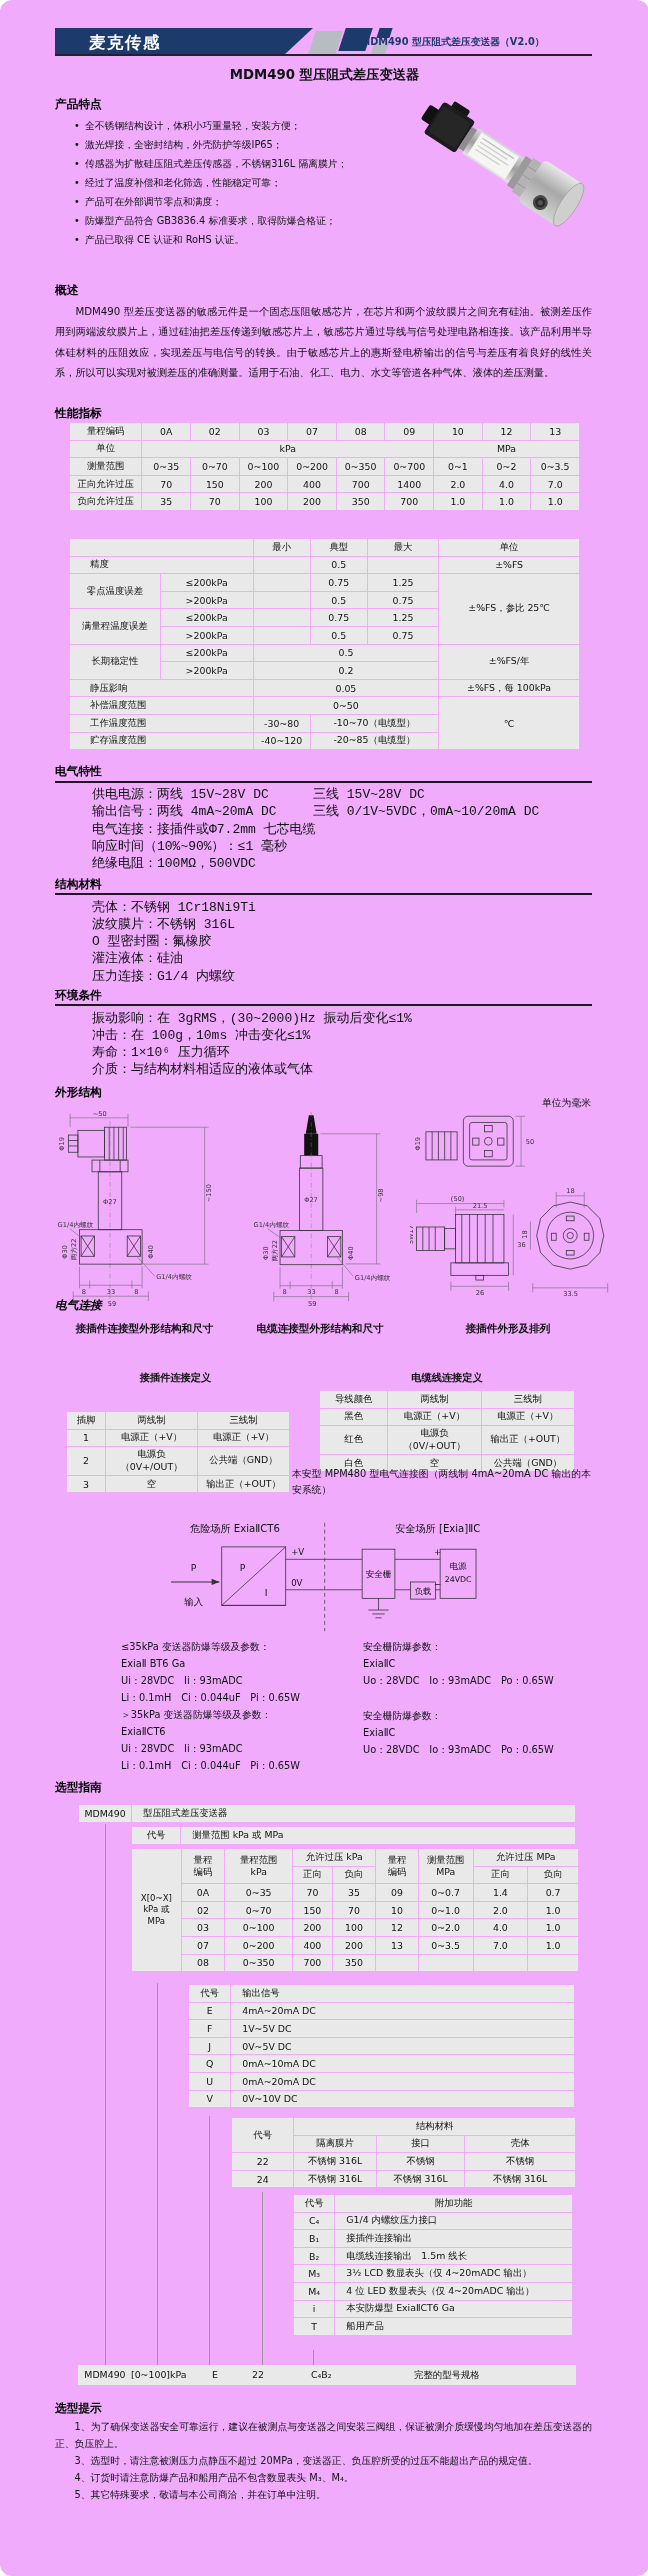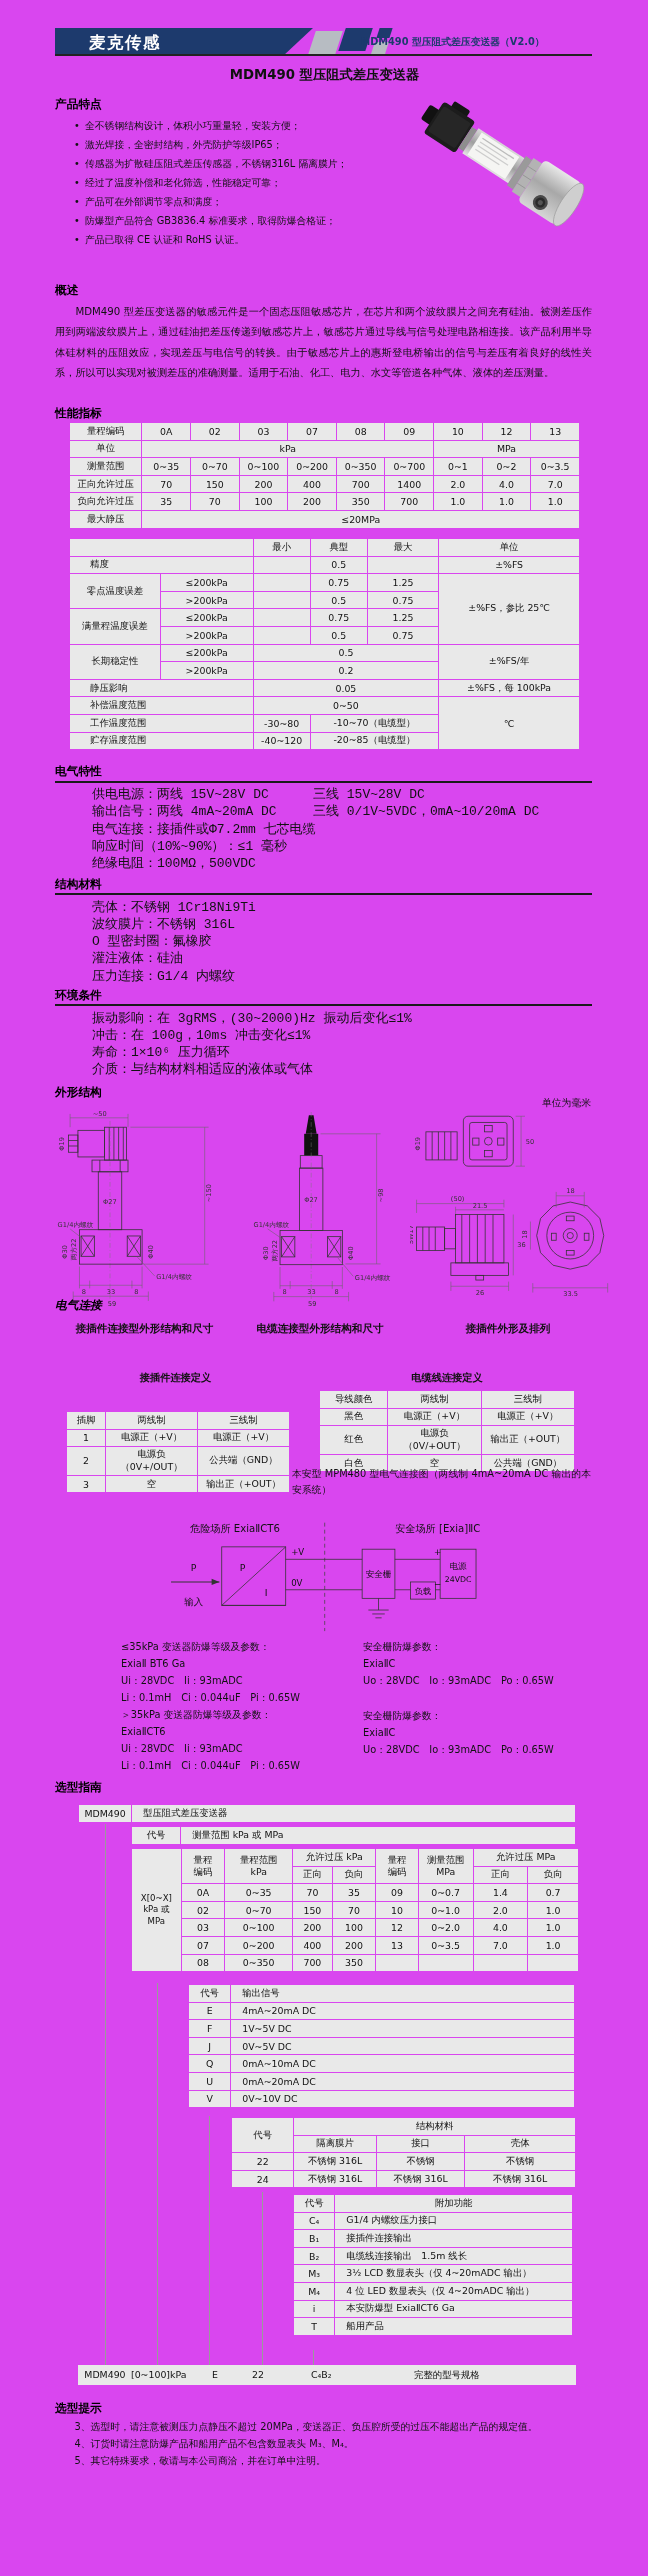--- a/index.html
+++ b/index.html
@@ -1,17 +1,17 @@
 <!DOCTYPE html>
 <html style="font-size:12.5px"><head>
 <meta charset="utf-8">
 <style>
   html,body{margin:0;padding:0;background:#ffffff;}
   body{font-family:"DejaVu Sans",sans-serif;color:#111;}
-  .page{position:relative;width:649px;height:2576px;background:#d946ef;overflow:hidden;}
+  .page{position:relative;width:649px;height:2576px;background:#f0abfc;overflow:hidden;border-radius:12px;}
   .abs{position:absolute;}
   .h2{font-size:11.7px;font-weight:bold;color:#000;}
   .rule{height:1.6px;background:#1a1a1a;}
   .navy{color:#1d3a6d;}
   .bar{background:#1d3a6d;}
   .txt{font-size:13px;line-height:17px;font-family:Liberation Mono, monospace;}
   .just{text-align:justify;}
   
   table.g{border-collapse:separate;border-spacing:1.6px;table-layout:fixed;}
   table.g td{background:#e9e9e9;font-size:9.4px;text-align:center;padding:0.8px 2.3px;height:15px;overflow:hidden;}
@@ -154,24 +154,20 @@
       <td>负向允许过压</td>
       <td>35</td>
           <td>70</td>
           <td>100</td>
           <td>200</td>
           <td>350</td>
           <td>700</td>
           <td>1.0</td>
           <td>1.0</td>
           <td>1.0</td>
-    </tr>
-    <tr>
-      <td>最大静压</td>
-      <td colspan="9">≤20MPa</td>
     </tr>
   </tbody>
     </table>
 
   <table class="g abs" style="left:69px;top:538px;width:511px;">
     <colgroup>
         <col style="width:88px">
         <col style="width:90px">
         <col style="width:55px">
         <col style="width:55px">
@@ -795,19 +791,20 @@
     <span class="abs" style="left:6.3px;top:3.9px;">MDM490</span>
     <span class="abs" style="left:53px;top:3.9px;">[0~100]kPa</span>
     <span class="abs" style="left:134px;top:3.9px;">E</span>
     <span class="abs" style="left:174px;top:3.9px;">22</span>
     <span class="abs" style="left:233px;top:3.9px;">C₄B₂</span>
     <span class="abs" style="left:336px;top:3.9px;">完整的型号规格</span>
   </div>
 
   <div class="abs h2" style="left:55px;top:2401px;">选型提示</div>
   <div class="abs just" style="left:55px;top:2418px;width:537px;font-size:9.8px;line-height:17px;">
+    <p style="margin:0;text-indent:2em;">1、为了确保变送器安全可靠运行，建议在被测点与变送器之间安装三阀组，保证被测介质缓慢均匀地加在差压变送器的正、负压腔上。</p>
     <p style="margin:0;text-indent:2em;">3、选型时，请注意被测压力点静压不超过 20MPa，变送器正、负压腔所受的过压不能超出产品的规定值。</p>
     <p style="margin:0;text-indent:2em;">4、订货时请注意防爆产品和船用产品不包含数显表头 M₃、M₄。</p>
     <p style="margin:0;text-indent:2em;">5、其它特殊要求，敬请与本公司商洽，并在订单中注明。</p>
   </div>
 
 </div>
 
 
 </body></html>

